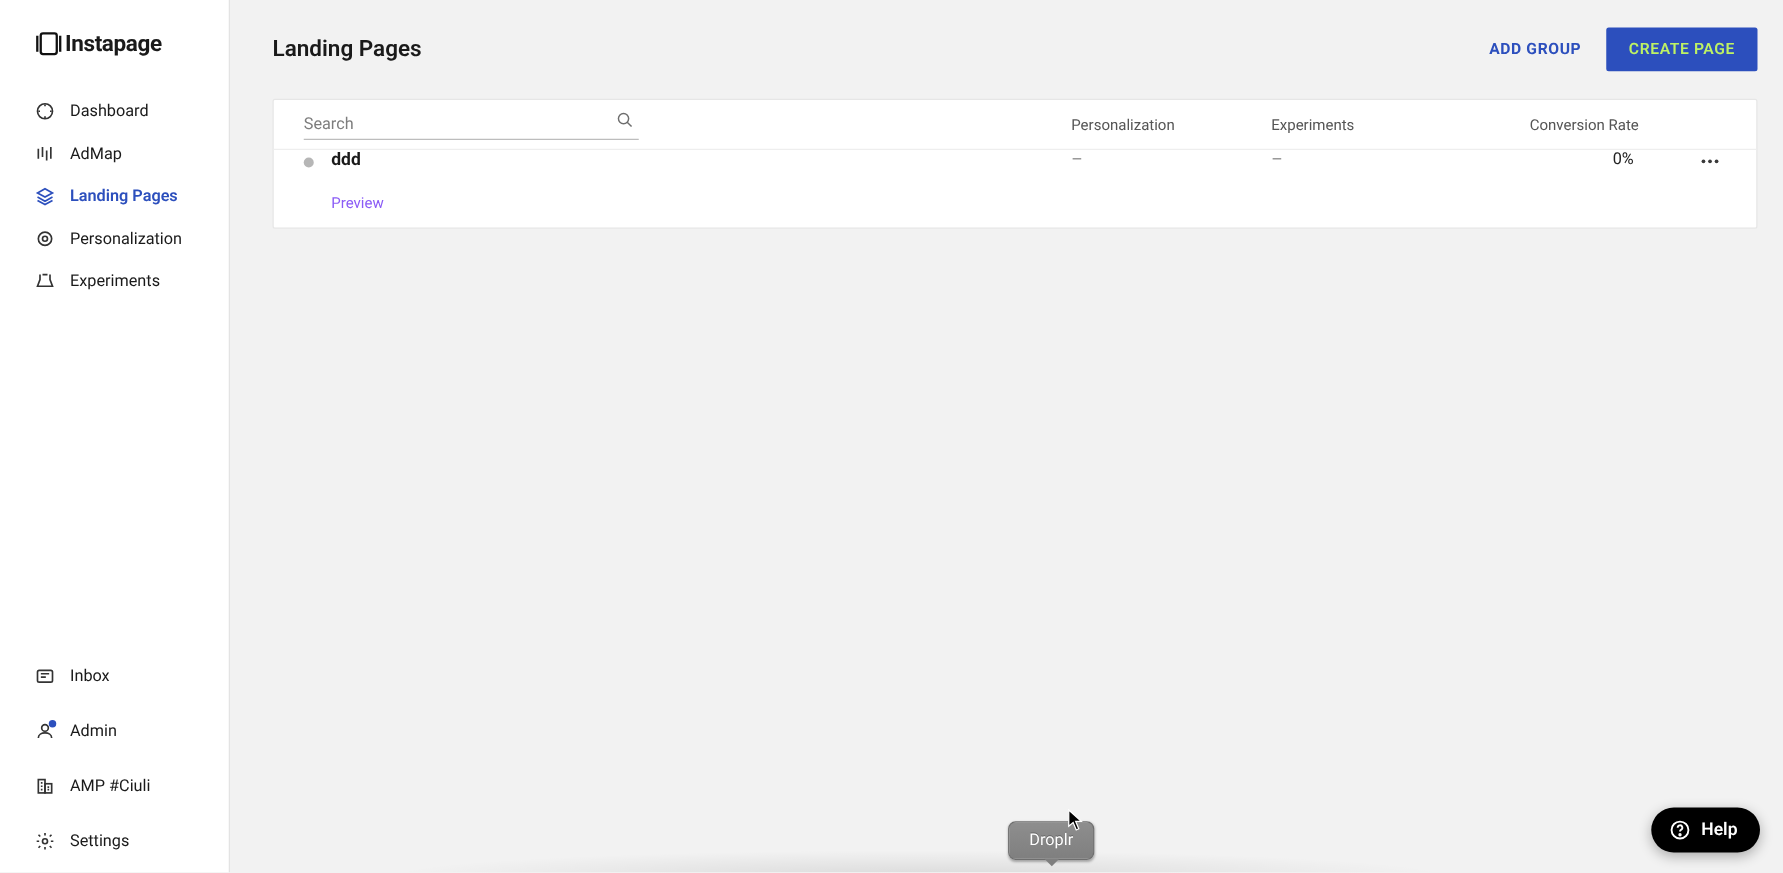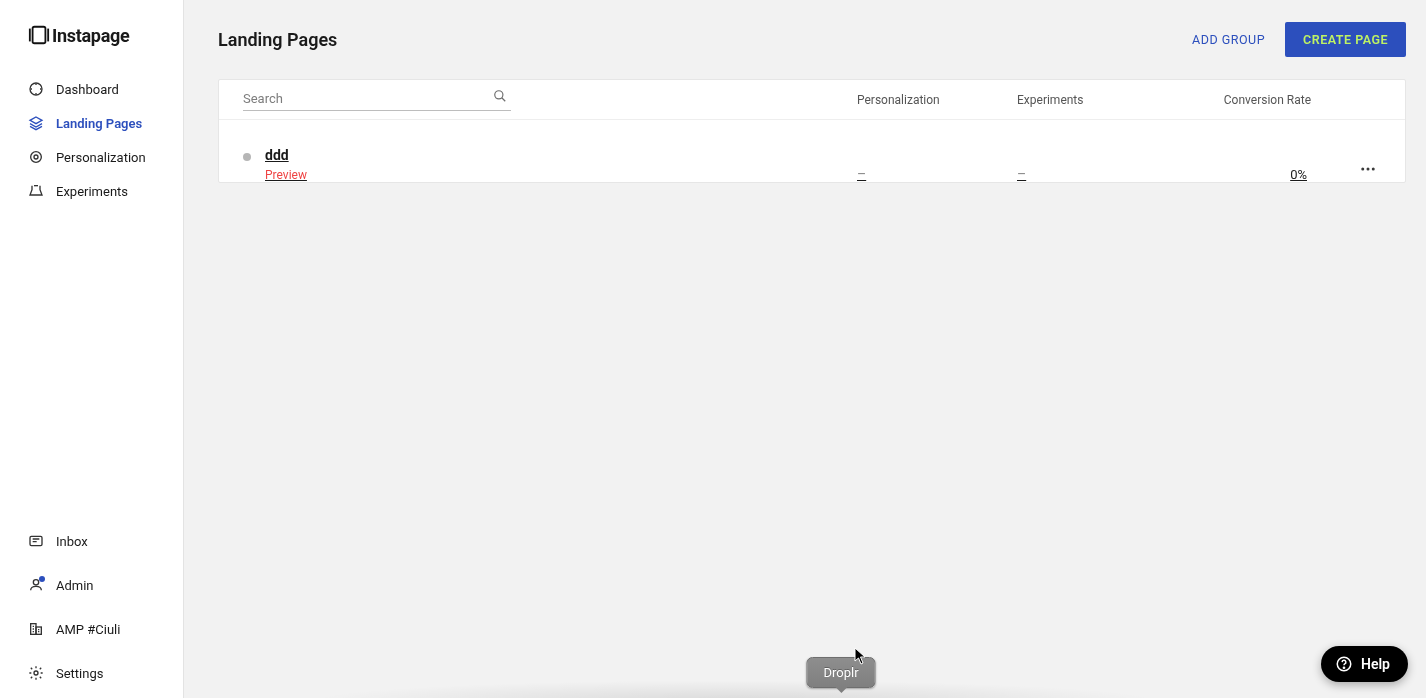--- a/index.html
+++ b/index.html
@@ -103,21 +103,21 @@
       font-weight: 600;
     }
     .header-actions {
       display: flex;
       align-items: center;
       gap: 20px;
     }
     .link-btn {
       color: #2c4fbd;
       font-size: 12.5px;
-      font-weight: 400;
+      font-weight: 700;
       letter-spacing: 0.5px;
       background: transparent;
       border: none;
       cursor: pointer;
     }
     .primary-btn {
       background: #2c4fbd;
       color: #bef264;
       border: none;
       font-size: 12.5px;
@@ -169,24 +169,23 @@
     .col {
       font-size: 12px;
       color: #555;
     }
     .col-personalization { margin-left: auto; width: 160px; }
     .col-experiments { width: 200px; }
     .col-conversion { width: 160px; text-align: right; padding-right: 66px;}
 
     .table-row {
       display: flex;
-      align-items: flex-end;
+      align-items: flex-start;
       height: 62px;
       padding: 0 28px 0 24px;
-      text-decoration: underline;
     }
     .row-left {
       display: flex;
       align-items: flex-start;
     }
     .status-dot {
       width: 8px;
       height: 8px;
       background: #b6b6b6;
       border-radius: 50%;
@@ -194,22 +193,22 @@
       margin-right: 14px;
       flex-shrink: 0;
     }
     .row-title {
       font-size: 14px;
       font-weight: 700;
       line-height: 1.2;
     }
     .row-sub {
       font-size: 12px;
-      color: #ef4444;
-      margin-top: 4px;
+      color: #8b5cf6;
+      margin-top: 18px;
     }
     .dash { color: #8a8a8a; font-size: 14px; }
     .conv-val { font-size: 13px; color: #222; }
 
     .row-col-personalization { margin-left: auto; width: 160px; }
     .row-col-experiments { width: 200px; }
     .row-col-conversion { width: 90px; text-align: right; padding-right: 0; }
     .row-col-actions { width: 70px; text-align: right; }
 
     .more-icon { color: #3a3a3a; cursor: pointer; display:inline-flex;}
@@ -294,20 +293,28 @@
 
     <nav class="nav">
       <div class="nav-item">
         <span class="nav-icon">
           <svg width="16" height="16" viewBox="0 0 24 24" fill="none" stroke="#333" stroke-width="2">
               <circle cx="12" cy="12" r="9"></circle>
               <path d="M12 4v2M12 18v2M4 12h2M18 12h2"></path>
             </svg>
         </span>
         <span>Dashboard</span>
+      </div>
+      <div class="nav-item">
+        <span class="nav-icon">
+          <svg width="16" height="16" viewBox="0 0 24 24" fill="none" stroke="#333" stroke-width="2">
+              <path d="M4 6v12M9 4v12M14 8v12M19 4v14"></path>
+            </svg>
+        </span>
+        <span>AdMap</span>
       </div>
       <div class="nav-item active">
         <span class="nav-icon">
           <svg width="16" height="16" viewBox="0 0 24 24" fill="none" stroke="#2c4fbd" stroke-width="2">
               <path d="M12 3l9 5-9 5-9-5 9-5zM3 13l9 5 9-5M3 17l9 5 9-5"></path>
             </svg>
         </span>
         <span>Landing Pages</span>
       </div>
       <div class="nav-item">

